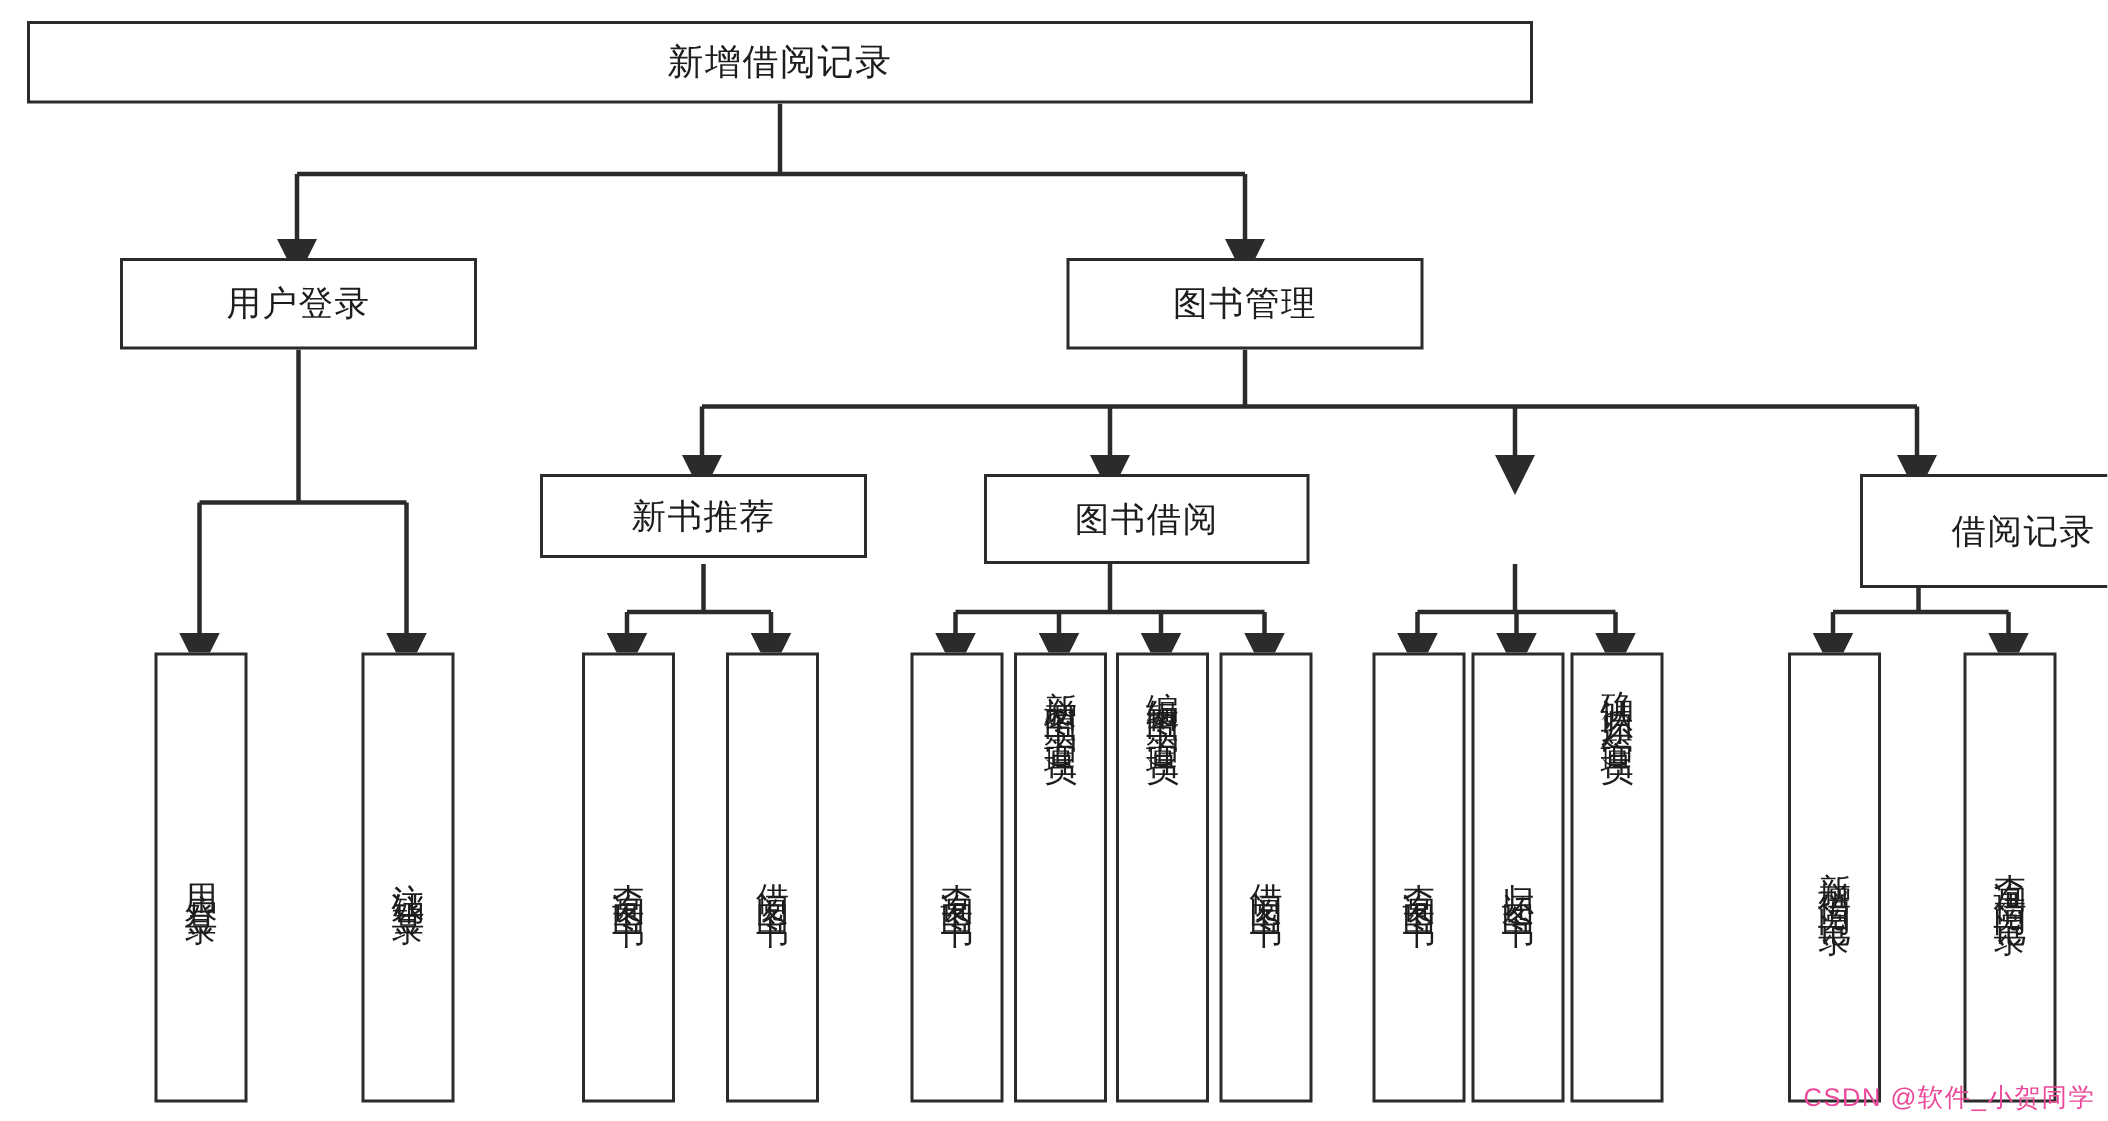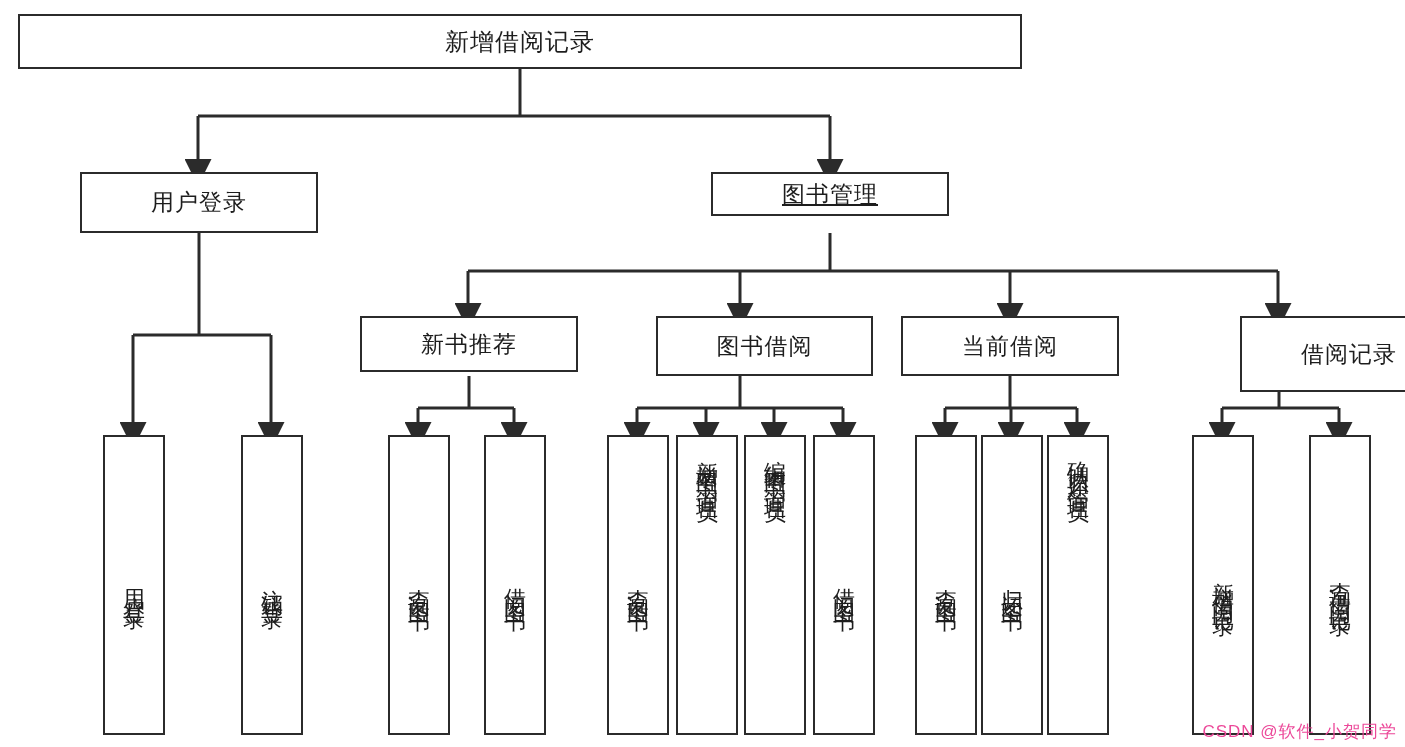--- a/index.html
+++ b/index.html
@@ -126,35 +126,32 @@
   </svg>
 
   <div class="node h root" style="left:18px; top:14px; width:1004px; height:55px;">
     <span class="label">新增借阅记录</span>
   </div>
 
   <div class="node h" style="left:80px; top:172px; width:238px; height:61px;">
     <span class="label">用户登录</span>
   </div>
 
-  <div class="node h" style="left:711px; top:172px; width:238px; height:44px;text-decoration:underline;">
+  <div class="node h" style="left:711px; top:172px; width:238px; height:61px;">
     <span class="label">图书管理</span>
   </div>
 
   <div class="node h" style="left:360px; top:316px; width:218px; height:56px;">
     <span class="label">新书推荐</span>
   </div>
 
   <div class="node h" style="left:632px; top:316px; width:217px; height:60px;margin-left:24px;">
     <span class="label">图书借阅</span>
   </div>
 
-  <div class="node h" style="left:901px; top:316px; width:218px; height:60px;">
-    <span class="label">当前借阅</span>
-  </div>
 
   <div class="node h" style="left:1240px; top:316px; width:218px; height:76px;text-align:right;">
     <span class="label">借阅记录</span>
   </div>
 
   <div class="node v" style="left:103px; top:435px; width:62px; height:300px;">
     <span class="label">用户登录</span>
   </div>
 
   <div class="node v" style="left:241px; top:435px; width:62px; height:300px;">

